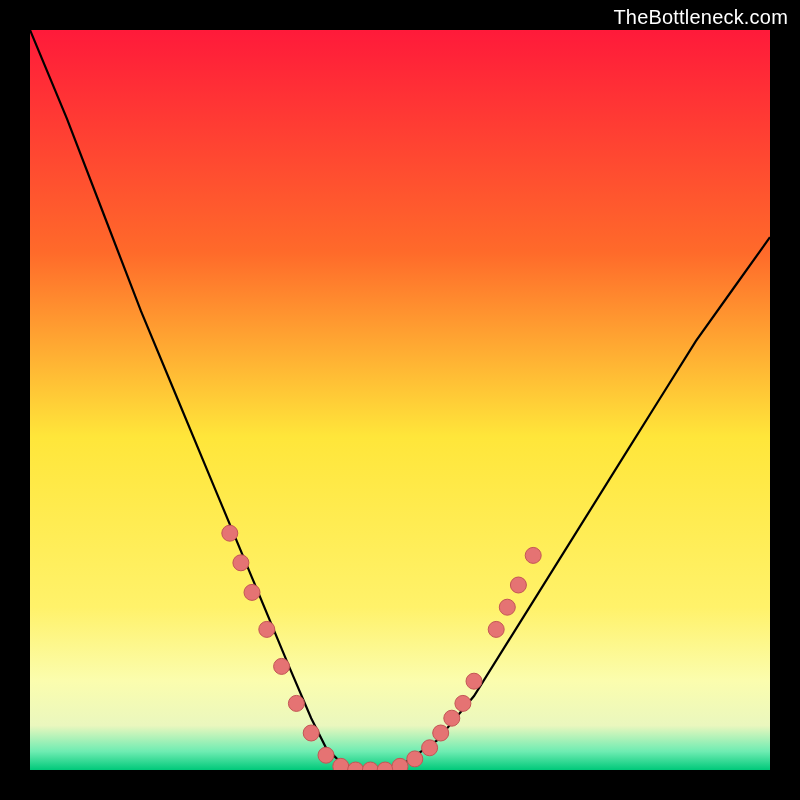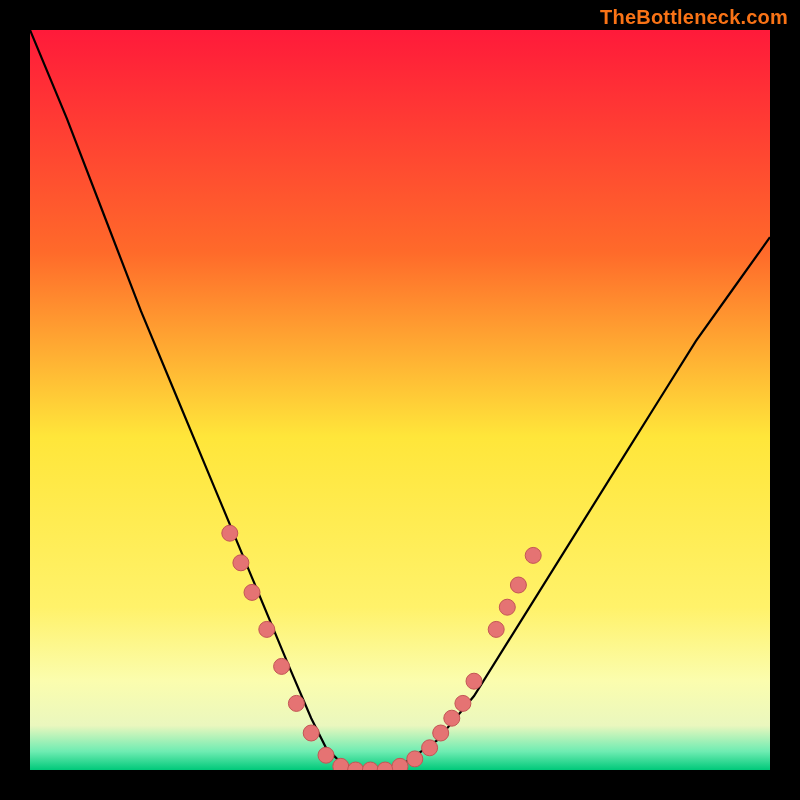--- a/index.html
+++ b/index.html
@@ -24,23 +24,23 @@
     top: 30px;
     left: 30px;
     width: 740px;
     height: 740px;
     overflow: hidden;
   }
   .watermark {
     position: absolute;
     top: 6px;
     right: 12px;
-    color: #f97316;
+    color: #ffffff;
     font-size: 20px;
-    font-weight: 700;
+    font-weight: 400;
     letter-spacing: 0.2px;
   }
   svg {
     display: block;
   }
 </style>
 </head>
 <body>
 
 <div class="frame">

